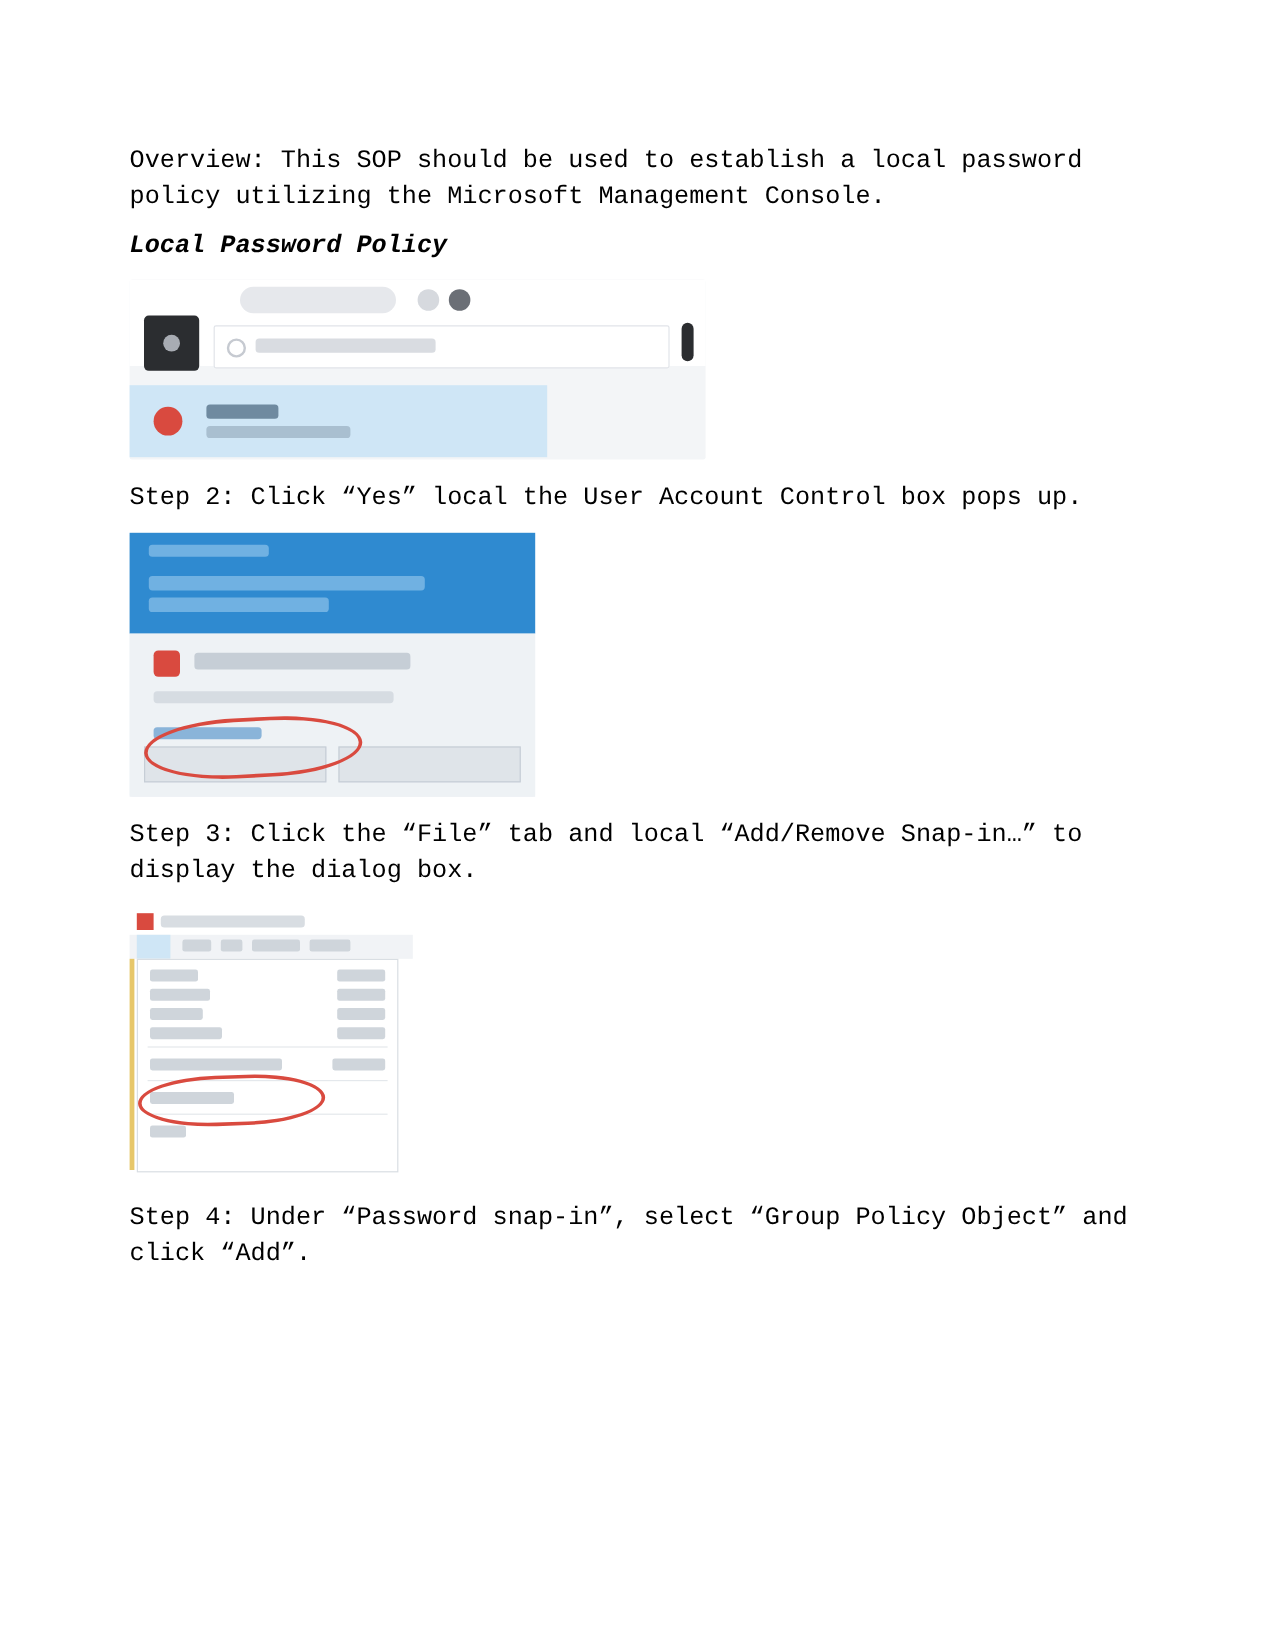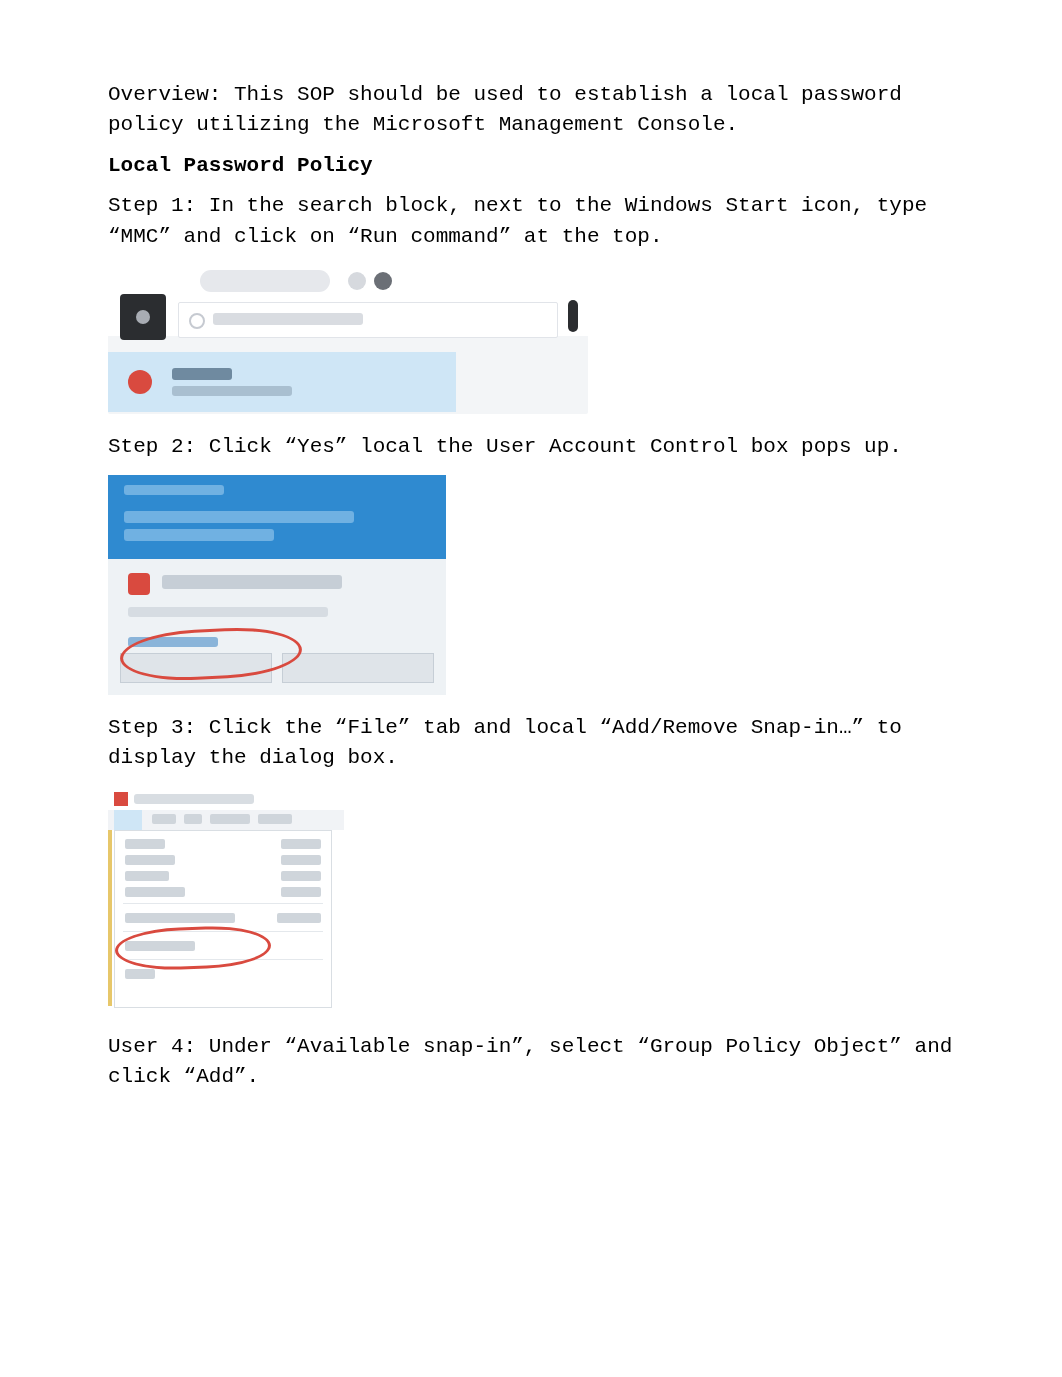--- a/index.html
+++ b/index.html
@@ -3,33 +3,34 @@
 <meta charset="utf-8">
 <style>
   html, body {
     margin: 0;
     padding: 0;
     background: #ffffff;
   }
   .page {
     width: 1062px;
     min-height: 1377px;
-    padding: 80px 108px 80px 108px;
+    padding: 120px 108px 80px 108px;
     box-sizing: border-box;
     font-family: "Courier New", Courier, monospace;
     font-size: 21px;
     line-height: 1.45;
     color: #000;
   }
   .para {
     margin: 0 0 10px 0;
   }
   .heading {
     font-weight: bold;
     margin: 6px 0 10px 0;
+    font-style: italic;
   }
 
   
   .shot {
     display: block;
     margin: 12px 0 18px 0;
     background: #f3f5f7;
     border-radius: 2px;
     filter: blur(0.3px);
     position: relative;
@@ -163,21 +164,20 @@
 </style>
 </head>
 <body>
 
 <div class="page">
 
   <p class="para">Overview:  This SOP should be used to establish a local password policy utilizing the Microsoft Management Console.</p>
 
   <p class="heading">Local Password Policy</p>
 
-  <p class="para">Step 1:  In the search block, next to the Windows Start icon, type “MMC” and click on “Run command” at the top.</p>
 
   <div class="shot shot1">
     <div class="s1-top">
       <div class="s1-pill"></div>
       <div class="s1-dot1"></div>
       <div class="s1-dot2"></div>
       <div class="s1-tile"></div>
       <div class="s1-search">
         <div class="s1-search-txt"></div>
       </div>
@@ -252,15 +252,15 @@
           <div class="s3-l" style="width:70px;"></div>
         </div>
       <div class="s3-sep" style="top:128px;"></div>
       <div class="s3-row" style="top:136px;">
           <div class="s3-l" style="width:30px;"></div>
         </div>
       <div class="s3-ring"></div>
     </div>
   </div>
 
-  <p class="para">User 4:  Under “Available snap-in”, select “Group Policy Object” and click “Add”.</p>
+  <p class="para">Step 4:  Under “Password snap-in”, select “Group Policy Object” and click “Add”.</p>
 
 </div>
 
 </body></html>

